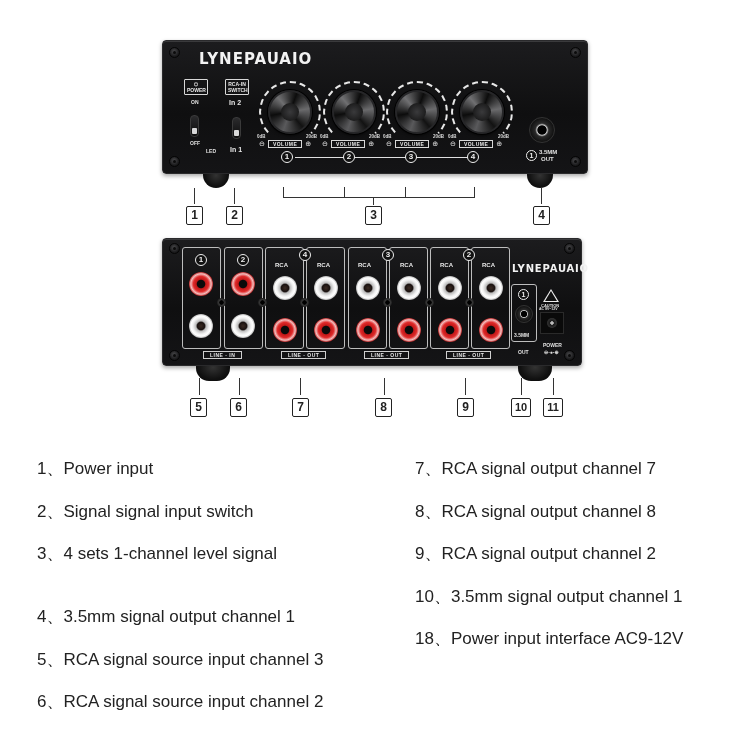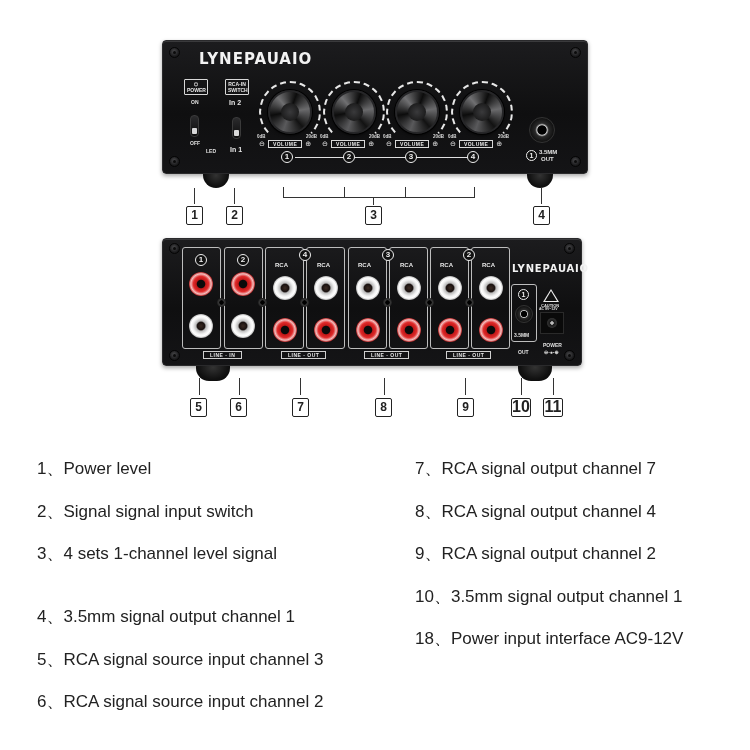--- a/index.html
+++ b/index.html
@@ -139,21 +139,21 @@
   }
 
   
   .leader { position: absolute; width: 1px; background: #333; }
   .hline { position: absolute; height: 1px; background: #333; }
   .callout {
     position: absolute; width: 17px; height: 19px; border: 1.5px solid #222; border-radius: 2px;
     font-size: 12px; font-weight: bold; color: #222; text-align: center; line-height: 16px;
     background: #fff;
   }
-  .callout.wide { width: 20px; font-size: 16px; }
+  .callout.wide { width: 20px; font-size: 11px; }
 
   
   .legend-item {
     position: absolute; font-size: 17px; color: #222; line-height: 22px; white-space: nowrap;
     font-family: "Liberation Sans", sans-serif;
   }
   .legend-item .cont { display: block; padding-left: 34px; }
 </style>
 </head>
 <body>
@@ -350,21 +350,21 @@
 
 <div class="callout" style="left:190px;top:398px">5</div>
 <div class="callout" style="left:230px;top:398px">6</div>
 <div class="callout" style="left:292px;top:398px">7</div>
 <div class="callout" style="left:375px;top:398px">8</div>
 <div class="callout" style="left:457px;top:398px">9</div>
 <div class="callout wide" style="left:511px;top:398px">10</div>
 <div class="callout wide" style="left:543px;top:398px">11</div>
 
 <div class="legend-item" style="left:37px;top:458px">
-  <span>1、</span><span>Power level</span>
+  <span>1、</span><span>Power input</span>
 </div>
 <div class="legend-item" style="left:37px;top:501px">
   <span>2、</span><span>Signal signal input switch</span>
 </div>
 <div class="legend-item" style="left:37px;top:543px">
   <span>3、</span><span>4 sets 1-channel level signal</span>
 </div>
 <div class="legend-item" style="left:37px;top:606px">
   <span>4、</span><span>3.5mm signal output channel 1</span>
 </div>
@@ -372,21 +372,21 @@
   <span>5、</span><span>RCA signal source input channel 3</span>
 </div>
 <div class="legend-item" style="left:37px;top:691px">
   <span>6、</span><span>RCA signal source input channel 2</span>
 </div>
 
 <div class="legend-item" style="left:415px;top:458px">
   <span>7、</span><span>RCA signal output channel 7</span>
 </div>
 <div class="legend-item" style="left:415px;top:501px">
-  <span>8、</span><span>RCA signal output channel 4</span>
+  <span>8、</span><span>RCA signal output channel 8</span>
 </div>
 <div class="legend-item" style="left:415px;top:543px">
   <span>9、</span><span>RCA signal output channel 2</span>
 </div>
 <div class="legend-item" style="left:415px;top:586px">
   <span>10、</span><span>3.5mm signal output channel 1</span>
 </div>
 <div class="legend-item" style="left:415px;top:628px">
   <span>18、</span><span>Power input interface AC9-12V</span>
 </div>

